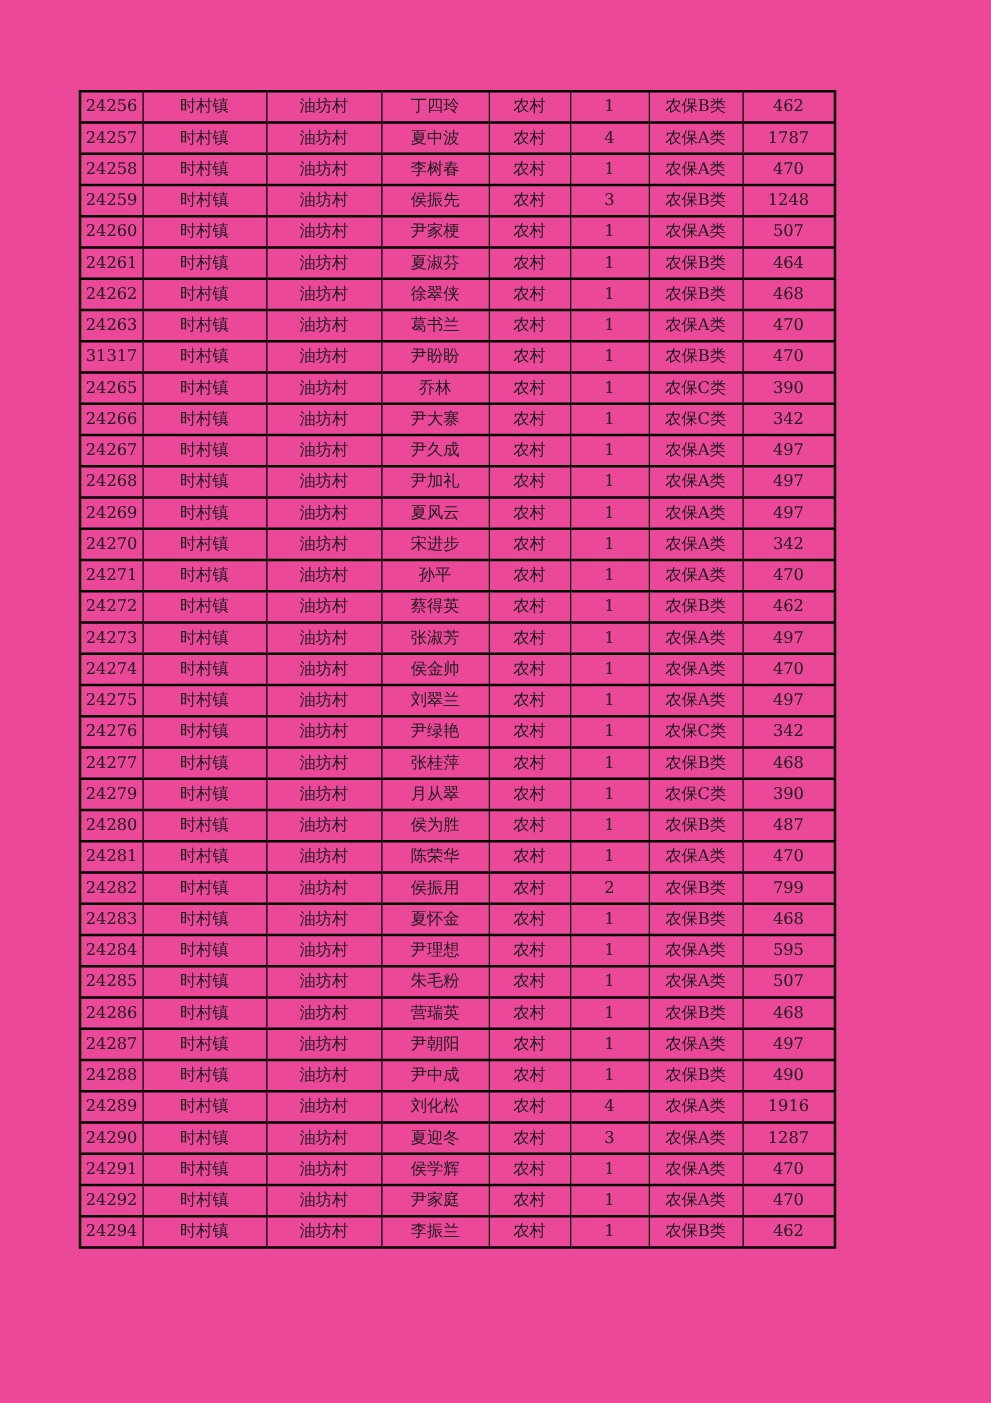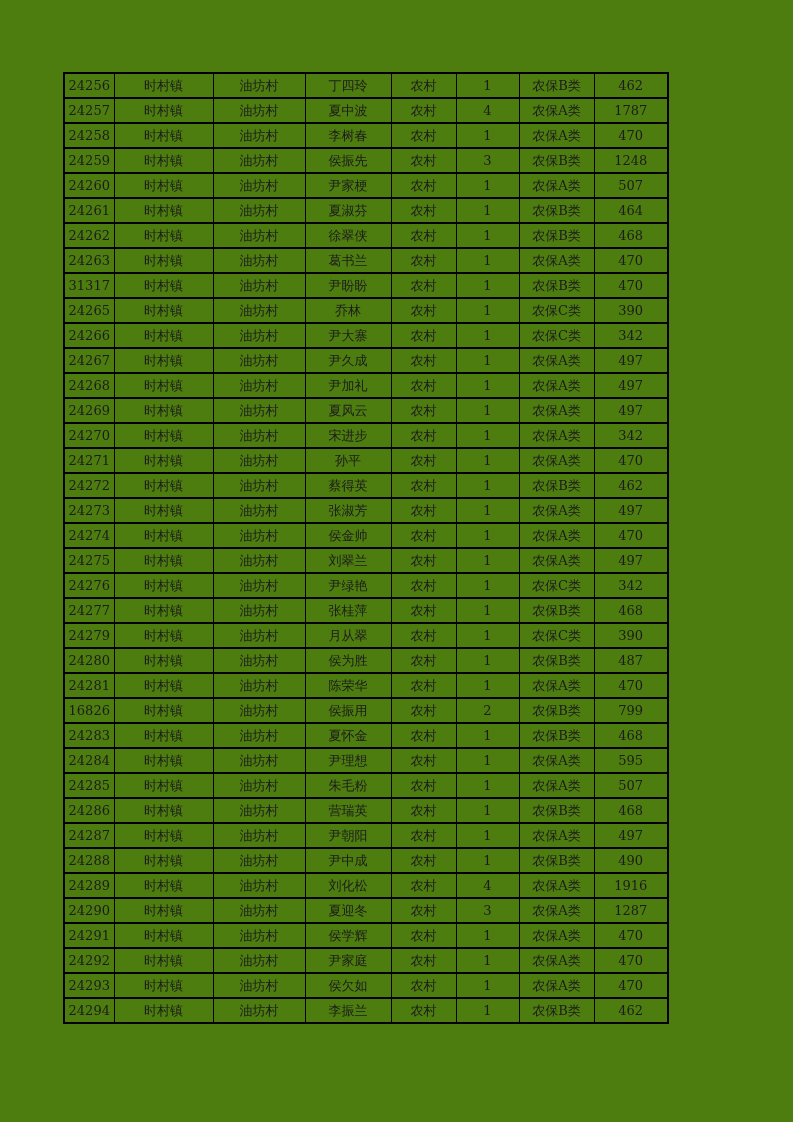--- a/index.html
+++ b/index.html
@@ -12,21 +12,21 @@
     background: #ffffff;
     position: relative;
     font-family: "DejaVu Serif", "Liberation Serif", serif;
   }
   .page {
     position: absolute;
     left: 0;
     top: 0;
     width: 793px;
     height: 1122px;
-    background: #4d7c0f;
+    background: #ec4899;
     overflow: hidden;
   }
   table.sheet {
     position: absolute;
     left: 63px;
     top: 72px;
     width: 604px;
     border-collapse: collapse;
     table-layout: fixed;
     border: 2px solid #000000;
@@ -314,21 +314,21 @@
           <td>24281</td>
           <td>时村镇</td>
           <td>油坊村</td>
           <td>陈荣华</td>
           <td>农村</td>
           <td>1</td>
           <td>农保A类</td>
           <td>470</td>
         </tr>
         <tr>
-          <td>16826</td>
+          <td>24282</td>
           <td>时村镇</td>
           <td>油坊村</td>
           <td>侯振用</td>
           <td>农村</td>
           <td>2</td>
           <td>农保B类</td>
           <td>799</td>
         </tr>
         <tr>
           <td>24283</td>
@@ -418,30 +418,20 @@
           <td>农村</td>
           <td>1</td>
           <td>农保A类</td>
           <td>470</td>
         </tr>
         <tr>
           <td>24292</td>
           <td>时村镇</td>
           <td>油坊村</td>
           <td>尹家庭</td>
-          <td>农村</td>
-          <td>1</td>
-          <td>农保A类</td>
-          <td>470</td>
-        </tr>
-        <tr>
-          <td>24293</td>
-          <td>时村镇</td>
-          <td>油坊村</td>
-          <td>侯欠如</td>
           <td>农村</td>
           <td>1</td>
           <td>农保A类</td>
           <td>470</td>
         </tr>
         <tr>
           <td>24294</td>
           <td>时村镇</td>
           <td>油坊村</td>
           <td>李振兰</td>

